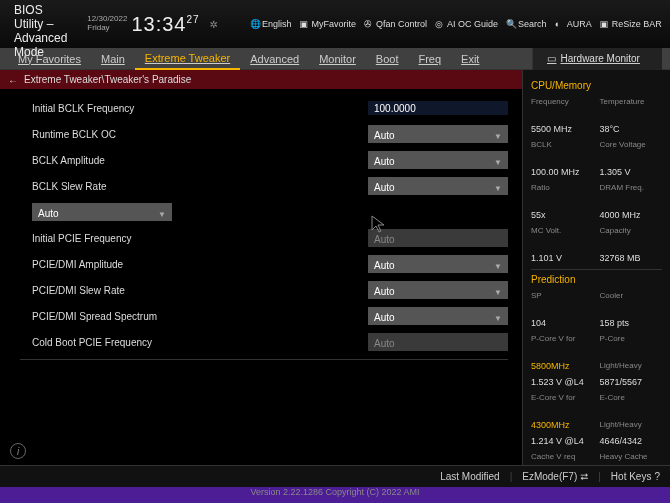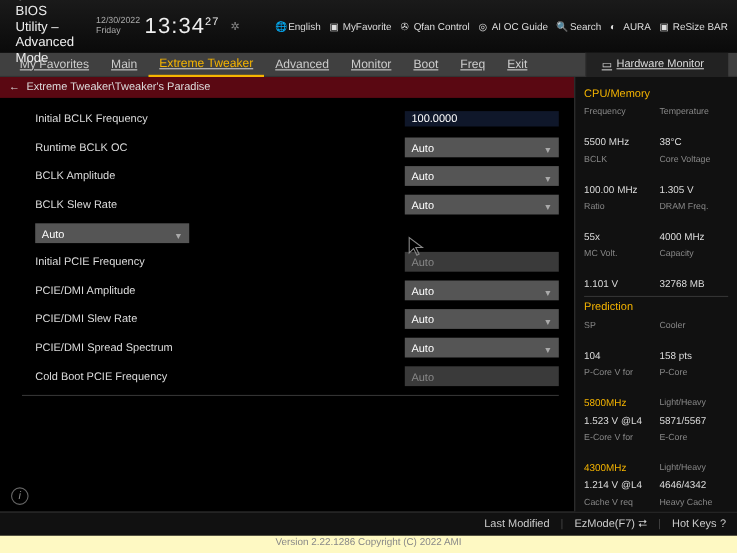--- a/index.html
+++ b/index.html
@@ -45,21 +45,21 @@
 .grid2 { display:grid; grid-template-columns:1fr 1fr; gap:18px 6px; margin-bottom:6px; }
 .lbl { color:#888; font-size:8px; }
 .val { color:#ddd; font-size:9px; }
 .val.y { color:#f5b400; }
 .val.r { color:#d04040; }
 .hr { border-top:1px solid #333; margin:4px 0; }
 
 .footer { height:22px; background:#111; border-top:1px solid #333; display:flex; align-items:center; justify-content:flex-end; padding:0 10px; gap:10px; font-size:10px; color:#ccc; }
 .fbtn { cursor:pointer; display:flex; align-items:center; gap:3px; }
 .fsep { color:#444; }
-.copy { height:16px; text-align:center; font-size:9px; color:#888; background:#fef9c3; }
+.copy { height:16px; text-align:center; font-size:9px; color:#888; background:#4c1d95; }
 
 .info-ic { position:absolute; left:10px; bottom:44px; width:16px; height:16px; border:1px solid #666; border-radius:50%; display:flex; align-items:center; justify-content:center; color:#888; font-size:10px; font-style:italic; }
 </style>
 </head>
 <body>
 
 <div class="top">
   <div class="logo">
     <svg viewBox="0 0 24 24">
         <path fill="#c00" d="M2 14 Q6 6 22 4 Q14 10 10 16 Q6 18 2 14Z"></path>

